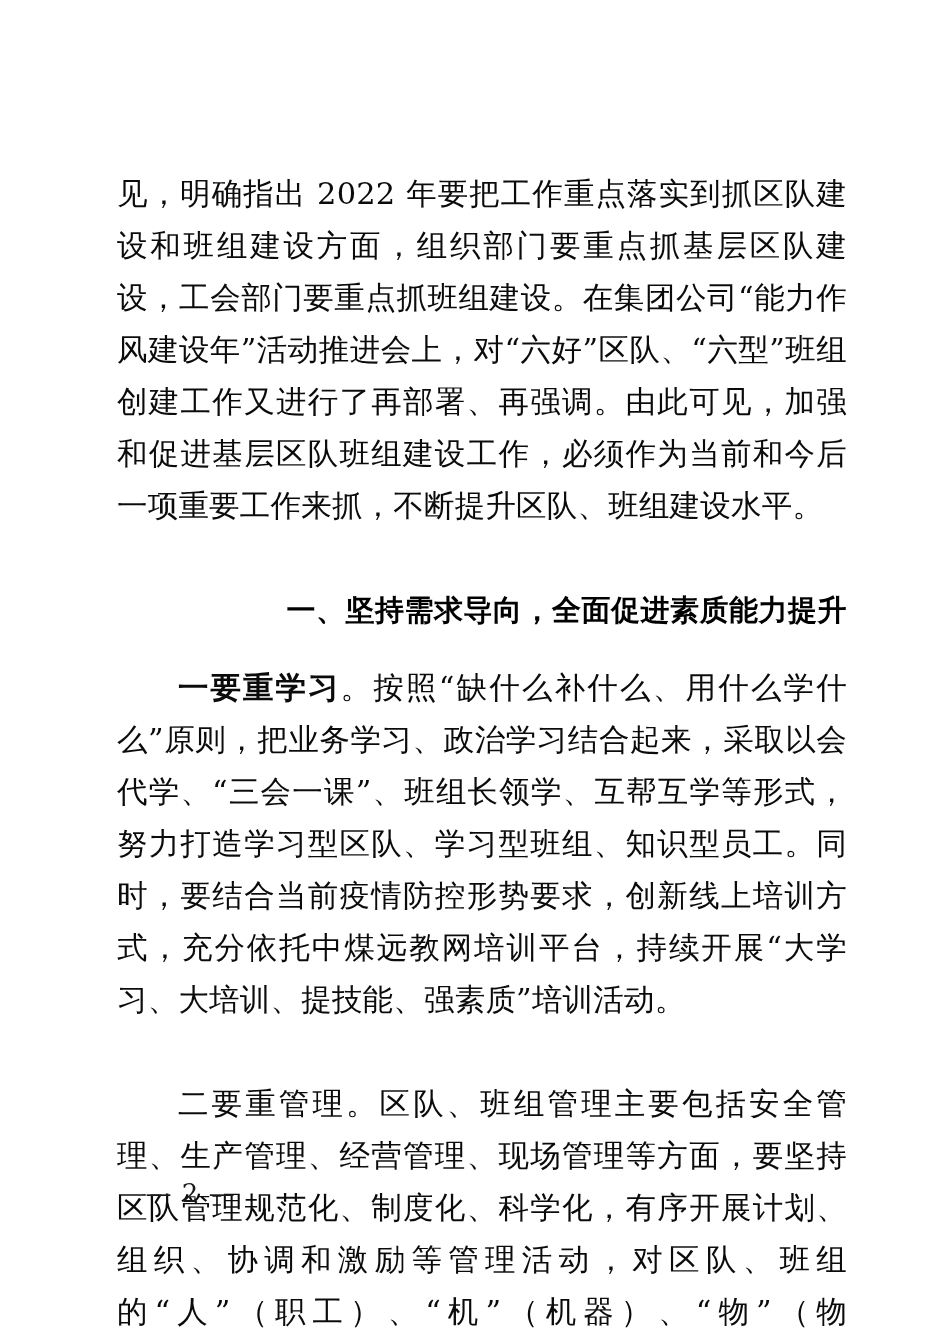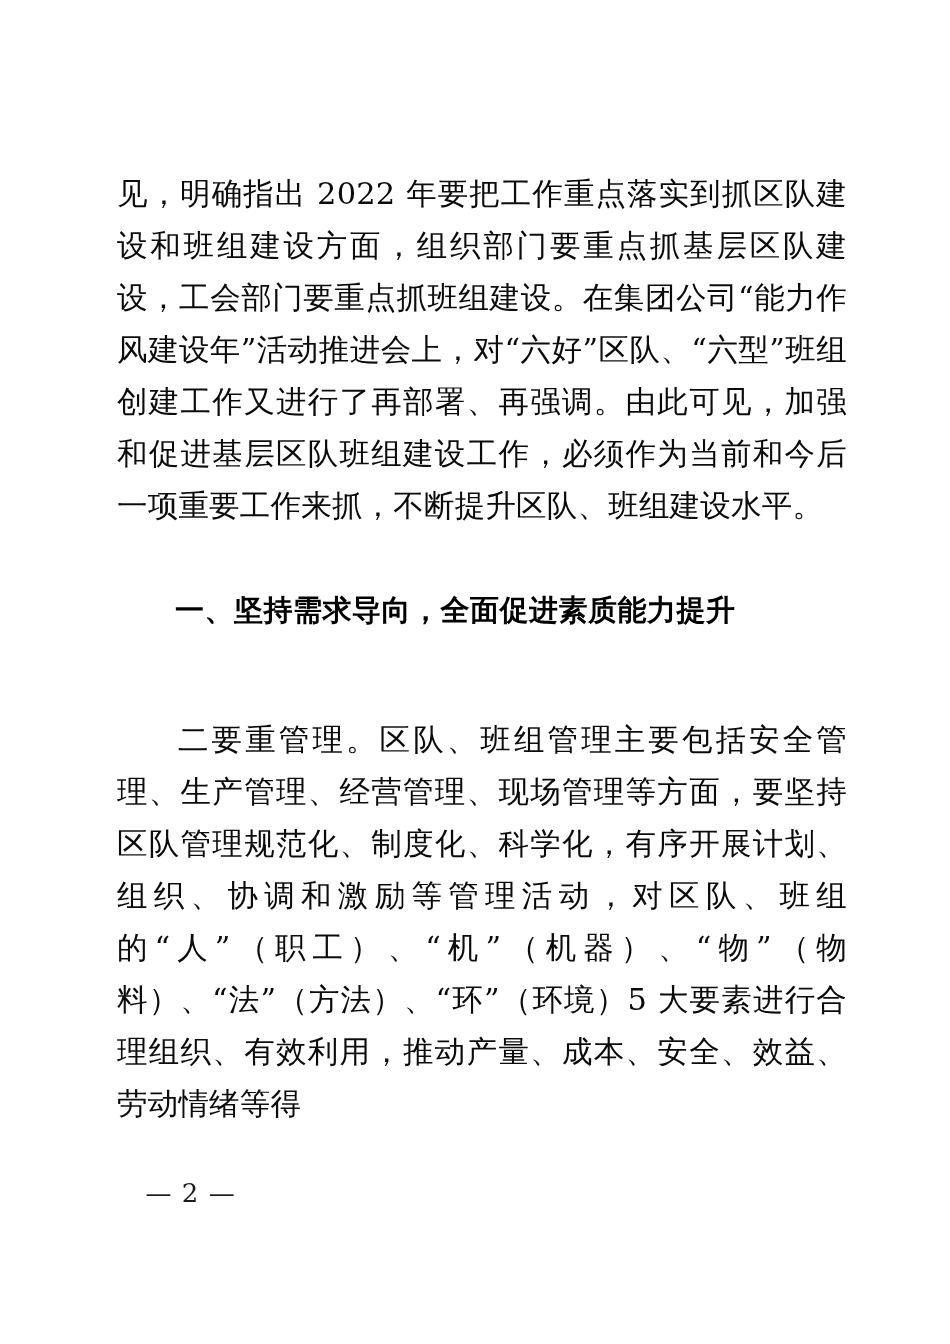--- a/index.html
+++ b/index.html
@@ -66,20 +66,21 @@
   
   .section-heading {
     font-family: "DejaVu Sans", "Liberation Sans", sans-serif;
     font-weight: bold;
     font-size: 29px;
     line-height: 52px;
     color: #000000;
     text-indent: 2em;
     letter-spacing: 0.5px;
     margin: 0;
+    text-align: right;
   }
 
   
   .gap-paragraph { height: 52px; }
   .gap-small     { height: 26px; }
 
   
   #page-footer {
     position: absolute;
     left: 117px;
@@ -102,20 +103,23 @@
   <div id="text-column">
 
     <p class="para cont">见，明确指出 2022 年要把工作重点落实到抓区队建设和班组建设方面，组织部门要重点抓基层区队建设，工会部门要重点抓班组建设。在集团公司“能力作风建设年”活动推进会上，对“六好”区队、“六型”班组创建工作又进行了再部署、再强调。由此可见，加强和促进基层区队班组建设工作，必须作为当前和今后一项重要工作来抓，不断提升区队、班组建设水平。</p>
 
     <div class="gap-paragraph"></div>
 
     <h2 class="section-heading">一、坚持需求导向，全面促进素质能力提升</h2>
 
     <div class="gap-small"></div>
 
+    <p class="para indent">
+      <span class="run-bold-sans">一要重学习</span><span>。按照“缺什么补什么、用什么学什么”原则，把业务学习、政治学习结合起来，采取以会代学、“三会一课”、班组长领学、互帮互学等形式，努力打造学习型区队、学习型班组、知识型员工。同时，要结合当前疫情防控形势要求，创新线上培训方式，充分依托中煤远教网培训平台，持续开展“大学习、大培训、提技能、强素质”培训活动。</span>
+    </p>
 
     <div class="gap-paragraph"></div>
 
     <p class="para indent">二要重管理。区队、班组管理主要包括安全管理、生产管理、经营管理、现场管理等方面，要坚持区队管理规范化、制度化、科学化，有序开展计划、组织、协调和激励等管理活动，对区队、班组的“人”（职工）、“机”（机器）、“物”（物料）、“法”（方法）、“环”（环境）5 大要素进行合理组织、有效利用，推动产量、成本、安全、效益、劳动情绪等得</p>
 
   </div>
 
   <div id="page-footer">— 2 —</div>
 
 </div>

